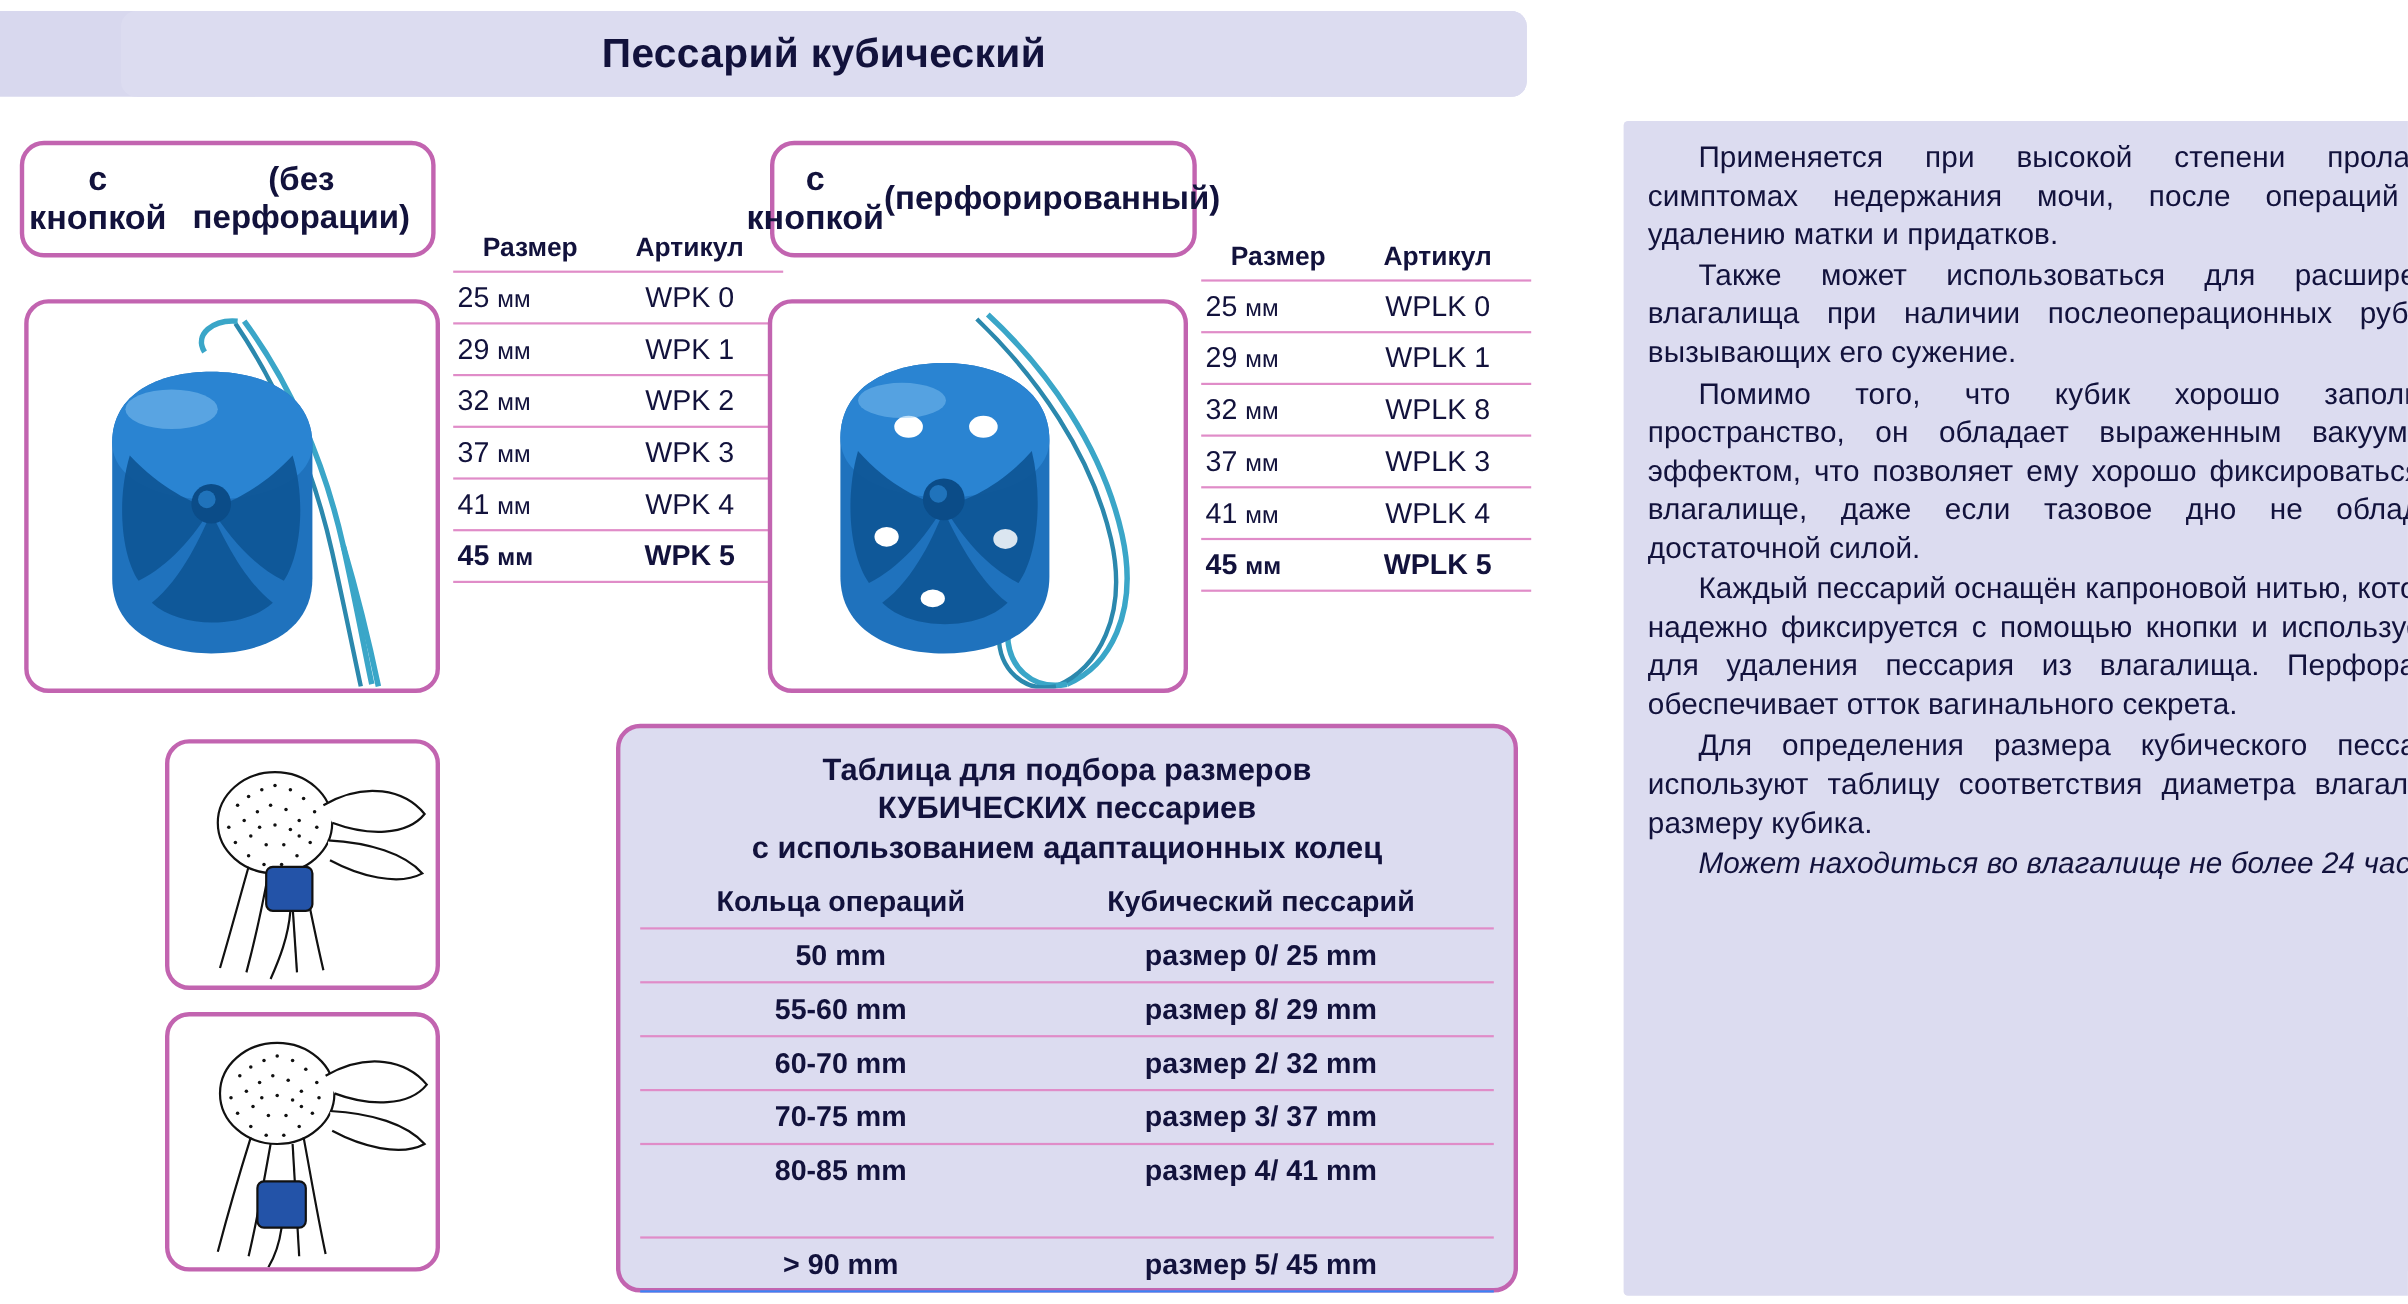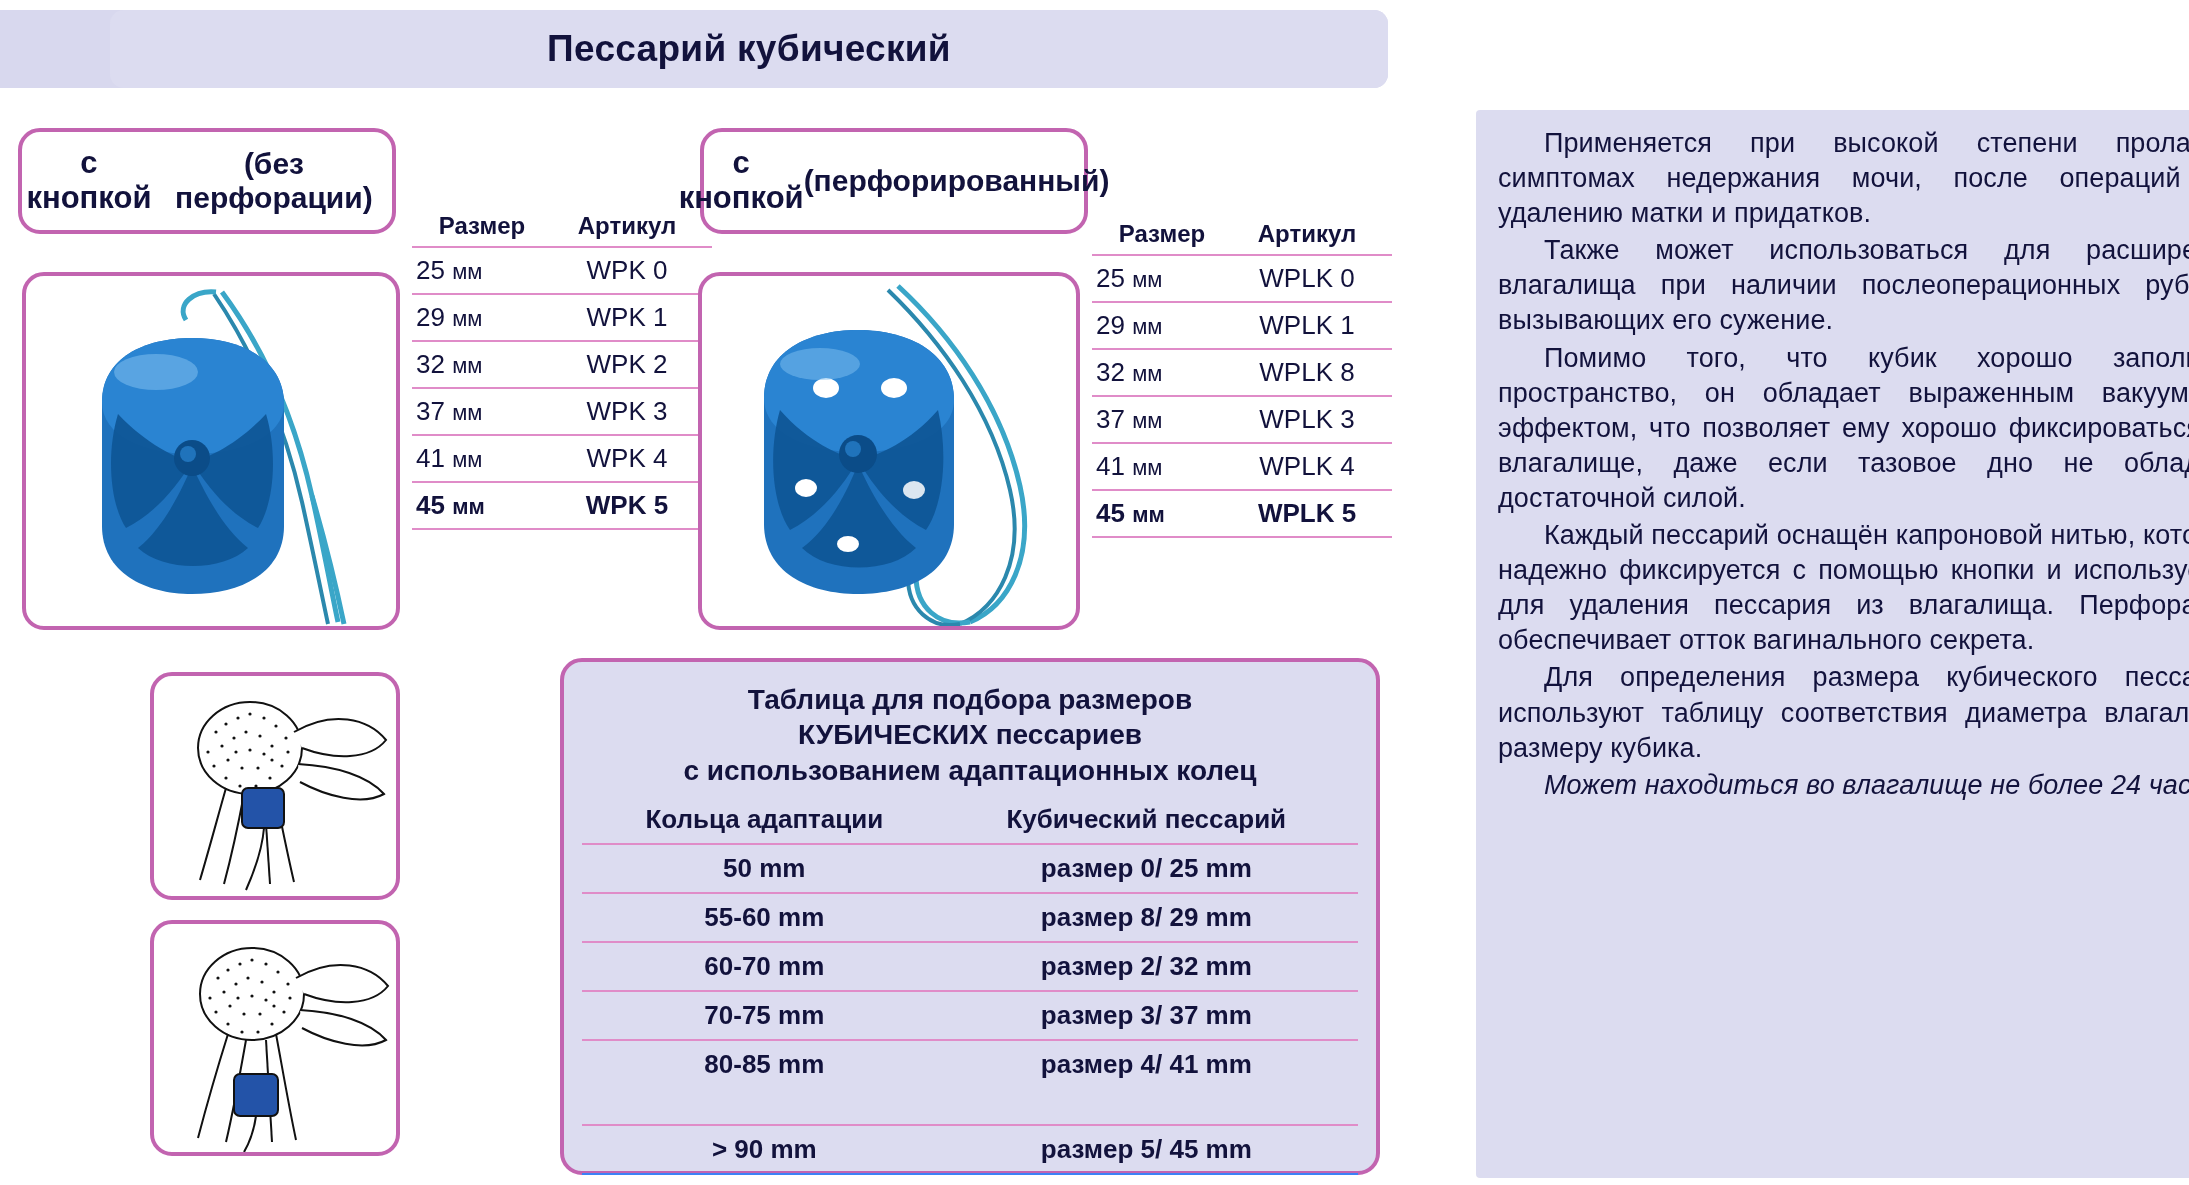--- a/index.html
+++ b/index.html
@@ -384,21 +384,21 @@
     </svg>
   </div>
 
   <div class="seltable">
     <div class="cap">
       <div>Таблица для подбора размеров</div>
       <div>КУБИЧЕСКИХ пессариев</div>
       <div>с использованием адаптационных колец</div>
     </div>
     <div class="colhdr">
-      <span class="a">Кольца адаптации</span>
+      <span class="a">Кольца операций</span>
       <span class="b">Кубический пессарий</span>
     </div>
     <div class="trow">
       <span class="a">50   mm</span>
       <span class="b">размер 0/  25 mm</span>
     </div>
     <div class="trow">
       <span class="a">55-60  mm</span>
       <span class="b">размер 8/  29 mm</span>
     </div>

